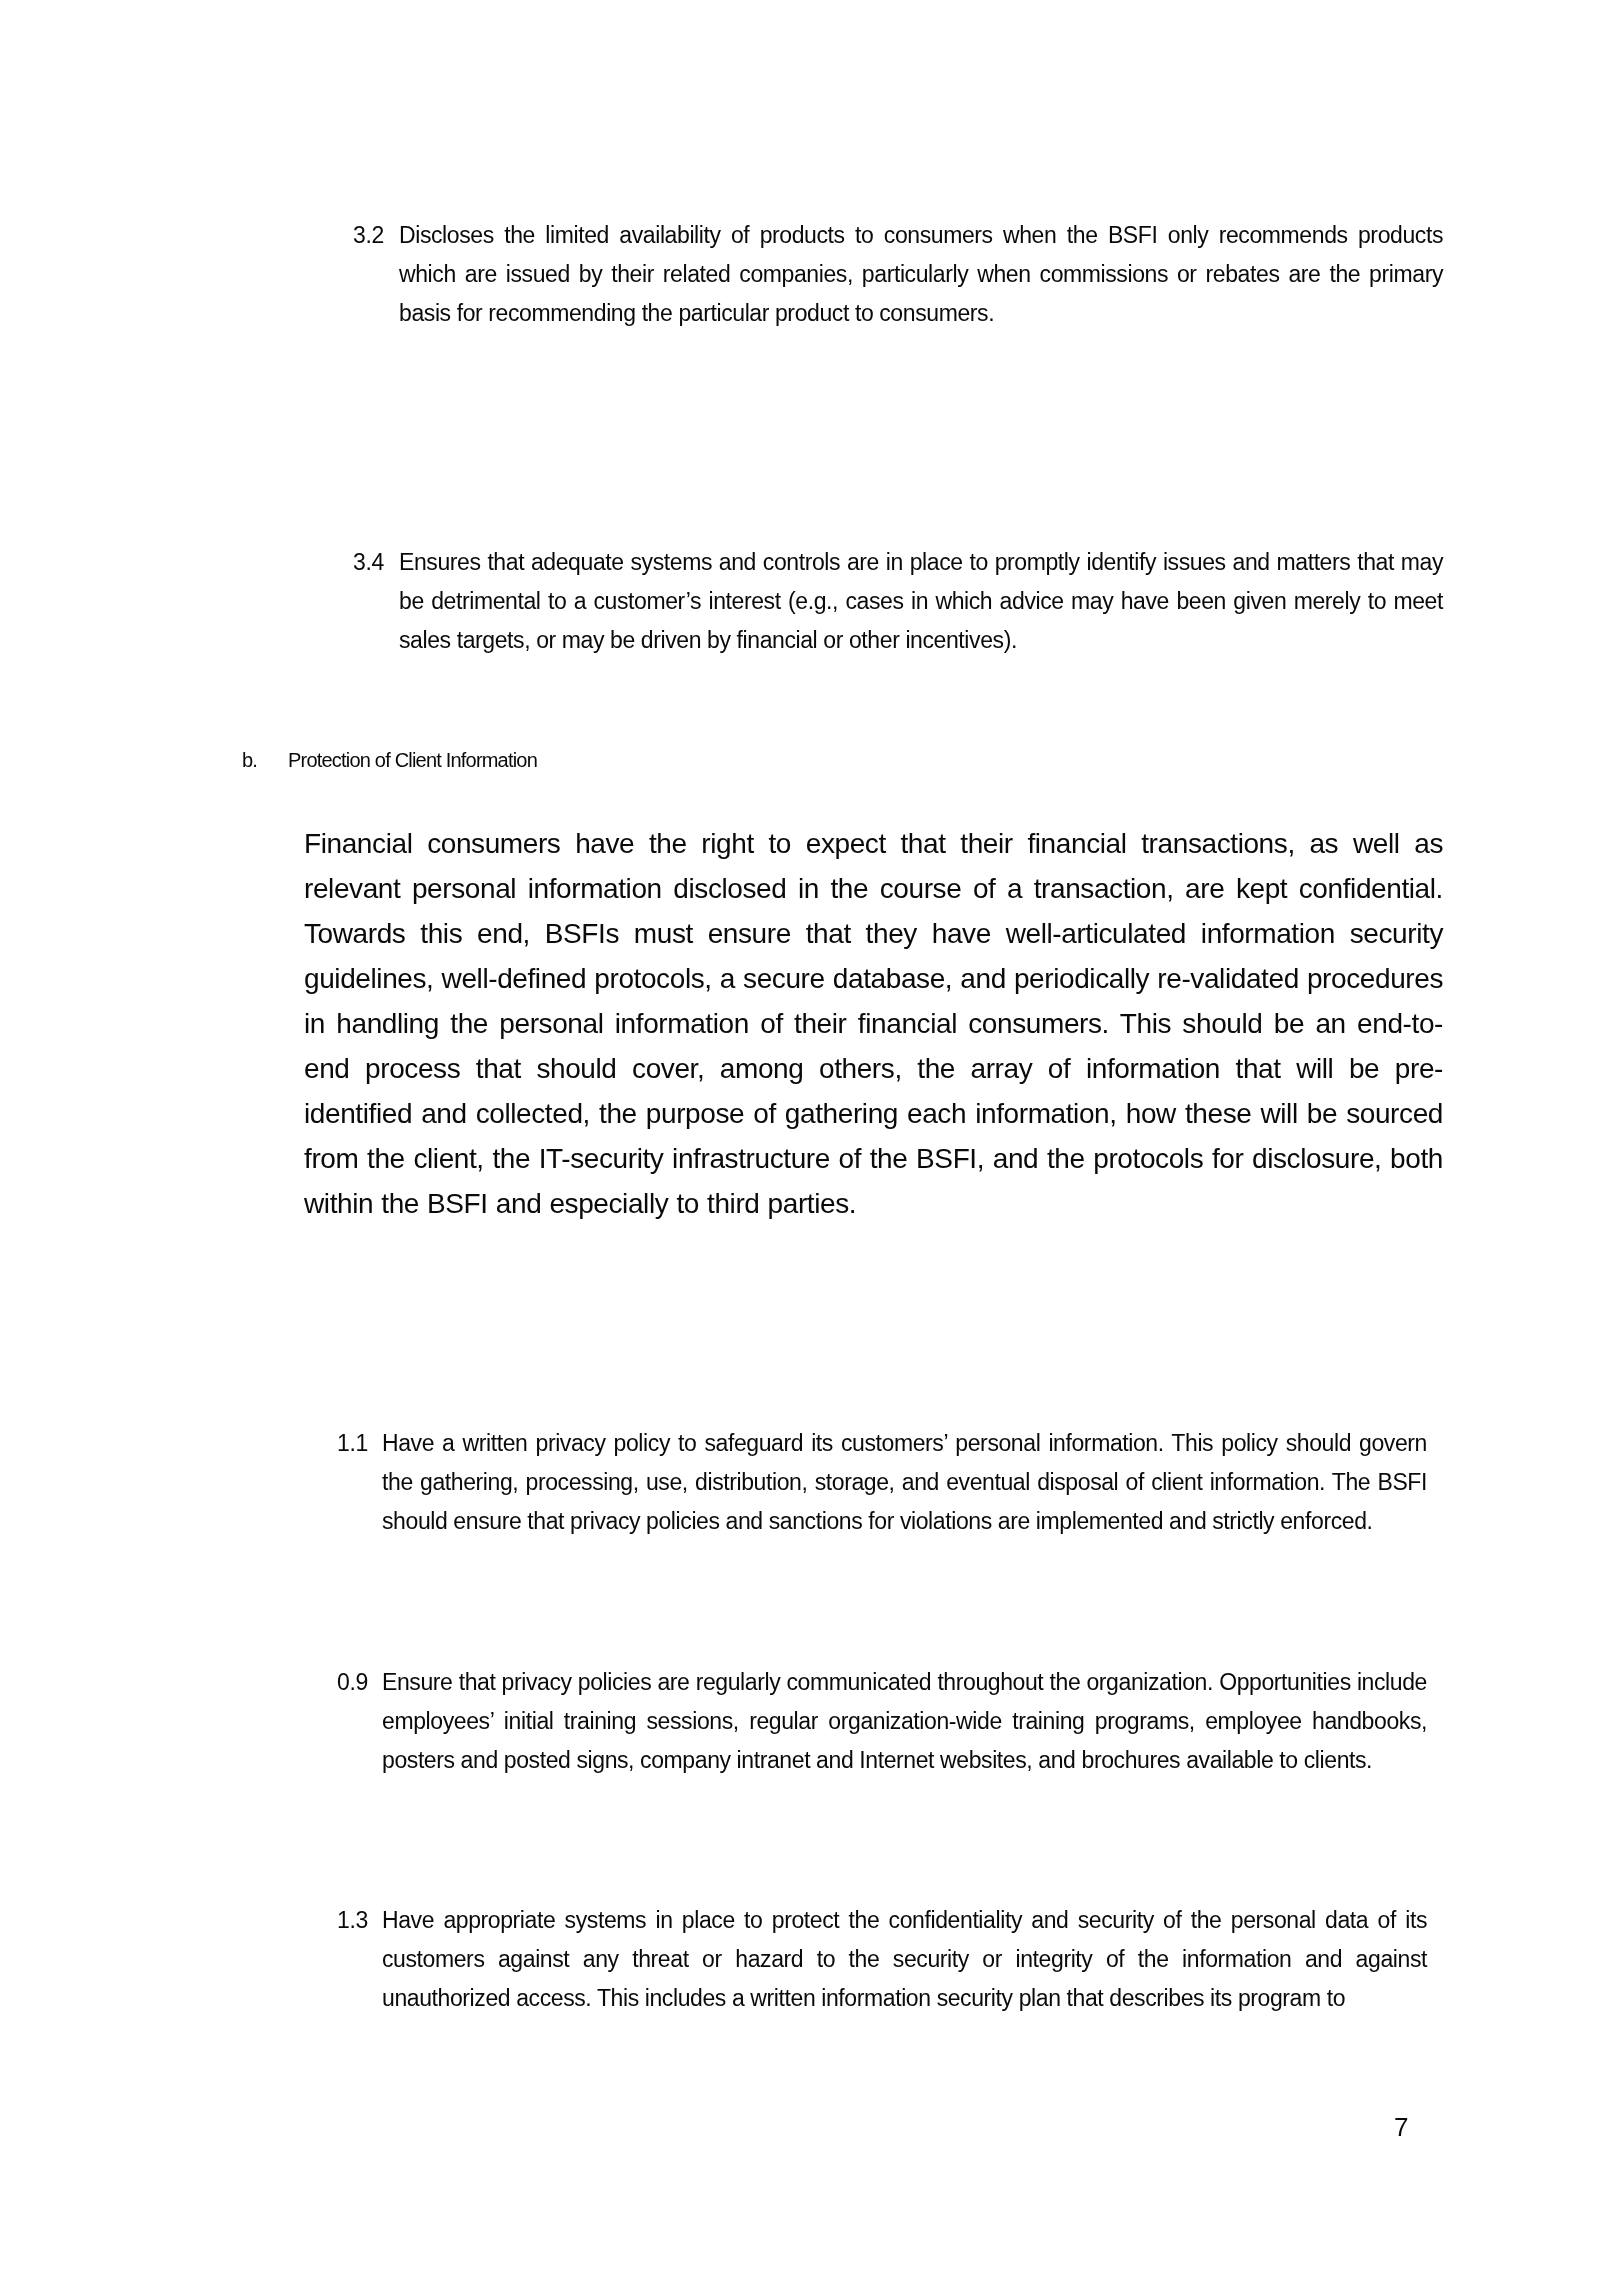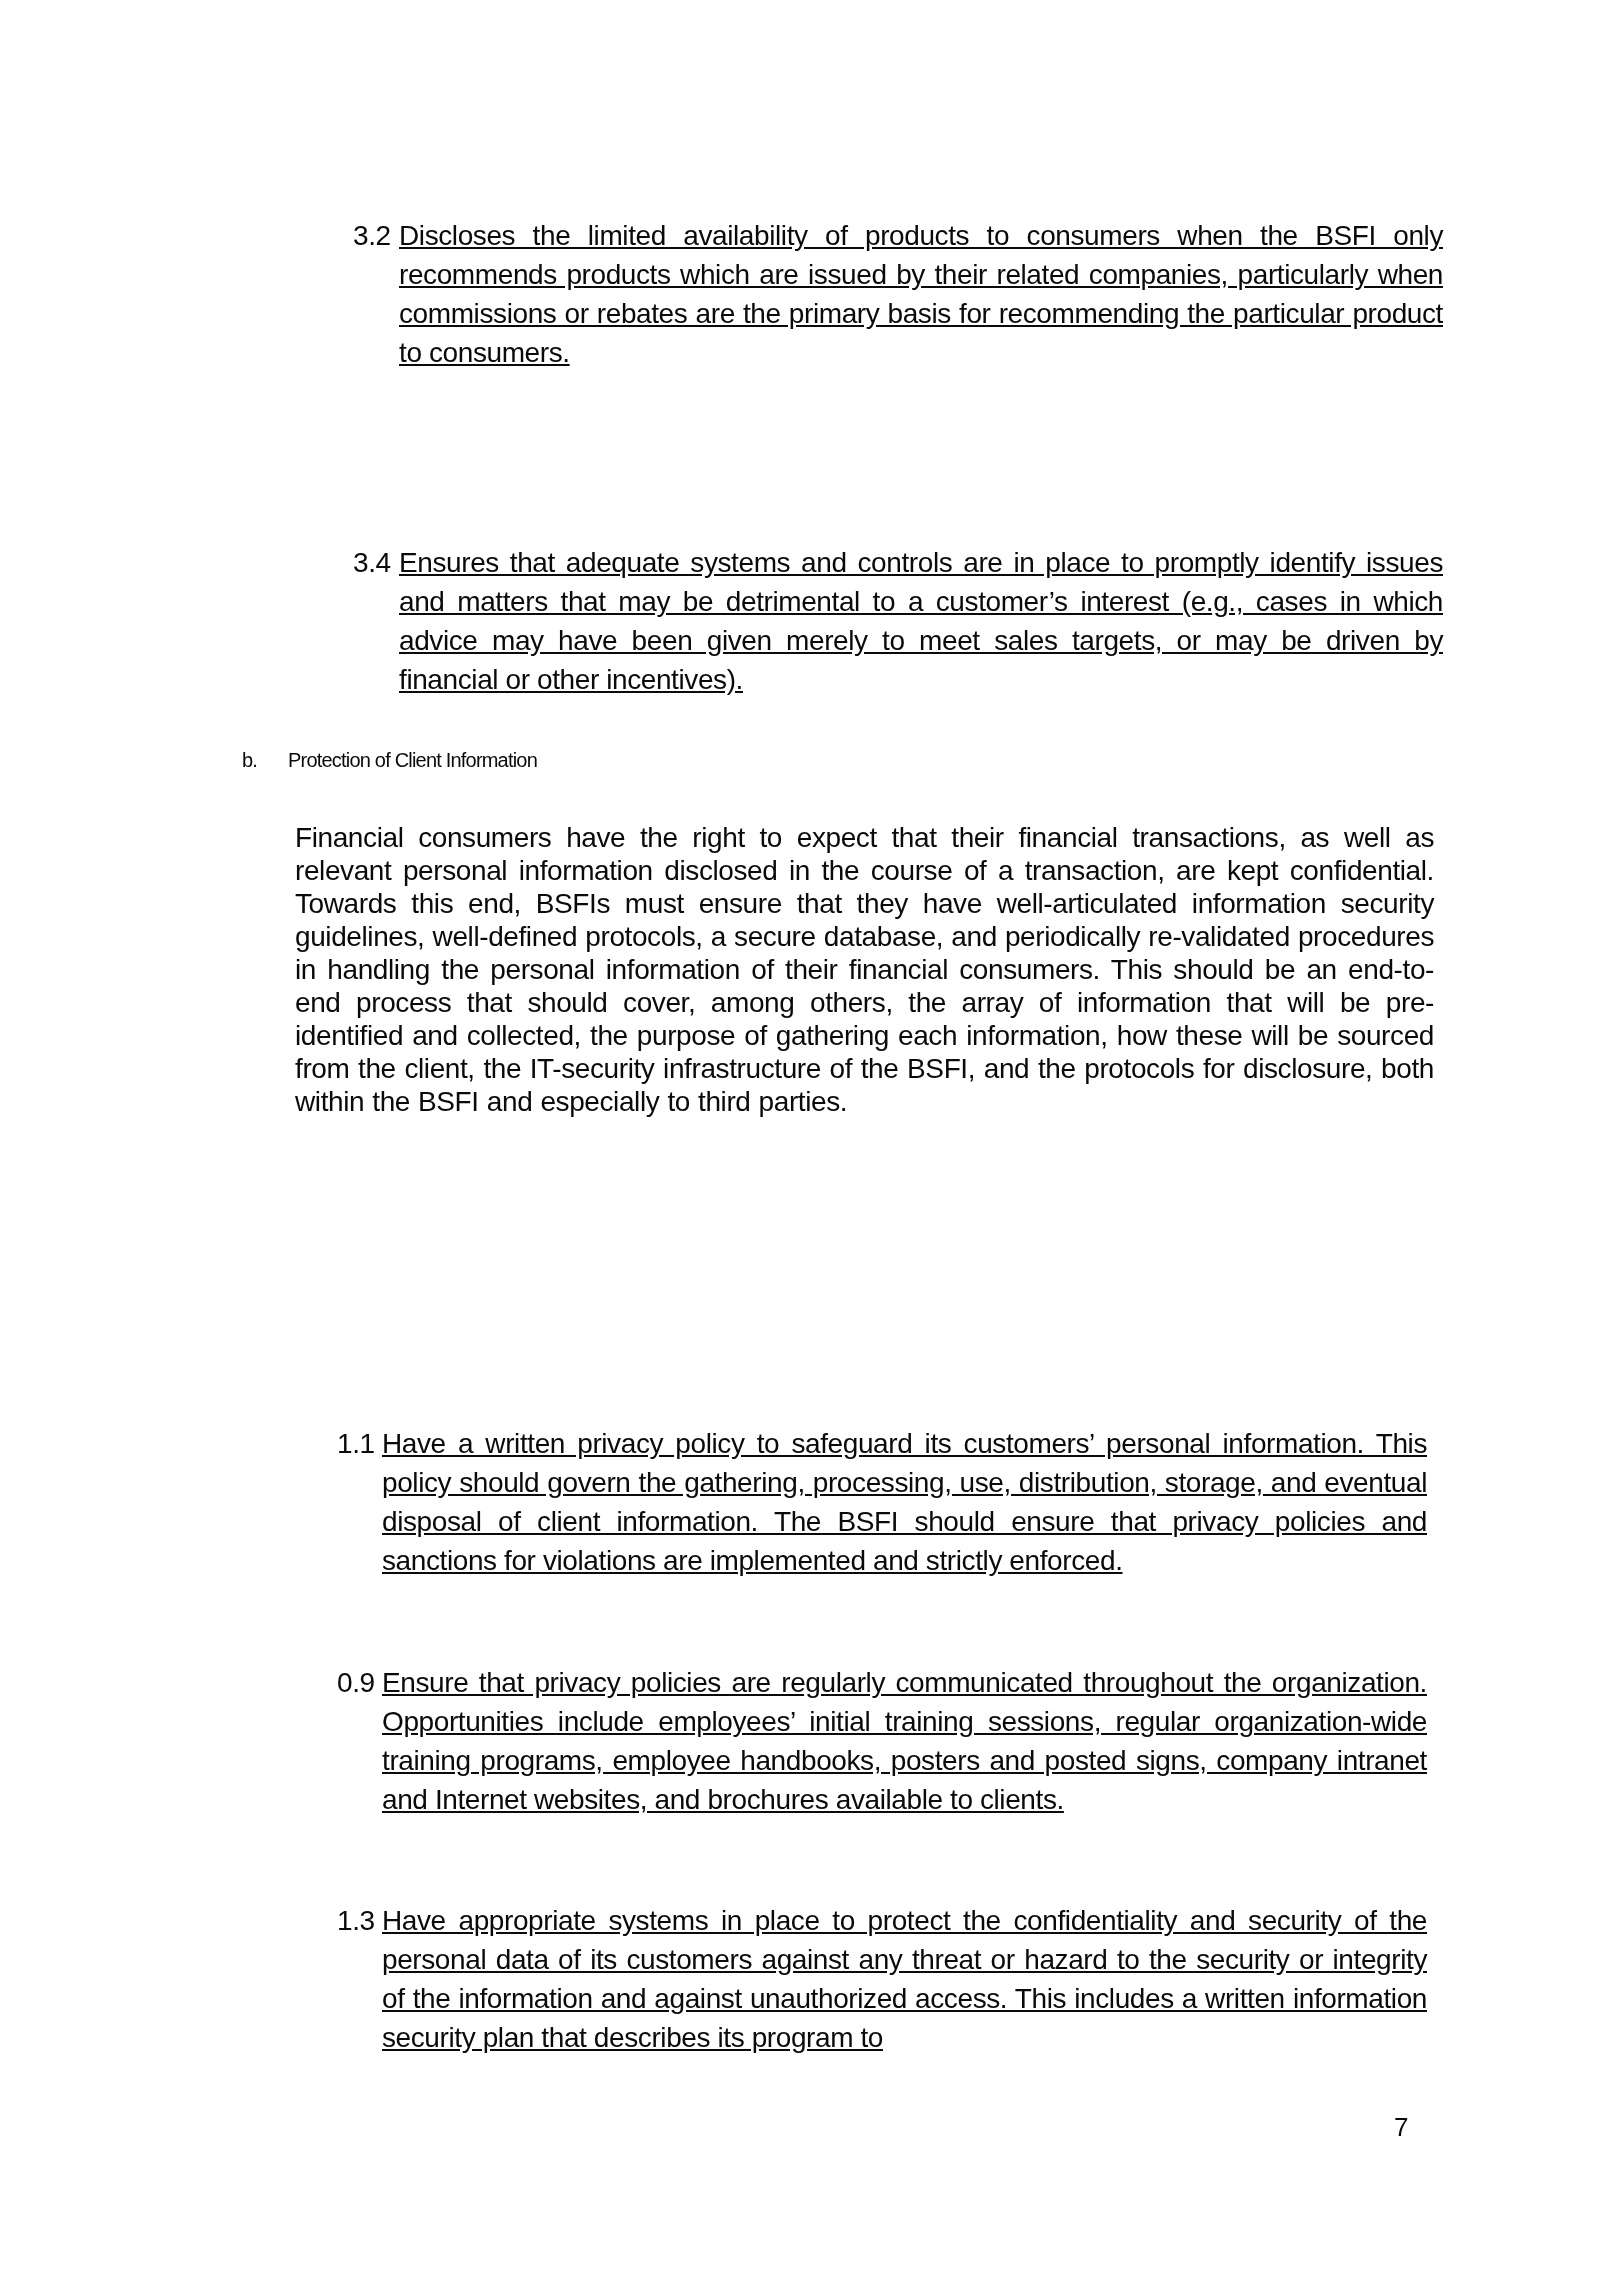--- a/index.html
+++ b/index.html
@@ -17,32 +17,32 @@
     }
     .page {
       position: absolute;
       left: 0; top: 0;
       width: 1623px; height: 2295px;
       background: #ffffff;
     }
     .block {
       position: absolute;
       font-size: 28px;
-      line-height: 33px;
+      line-height: 45px;
       text-align: justify;
       letter-spacing: -0.4px;
       word-spacing: 0.7px;
+      margin-left: 9px;
     }
     .item {
       position: absolute;
-      font-size: 28px;
+      font-size: 23px;
       line-height: 39px;
       text-align: justify;
       letter-spacing: -0.4px;
-      text-decoration: underline;
     }
     .item .num {
       position: absolute;
       left: 0;
       top: 0;
     }
     .item .txt {
       display: block;
       text-align: justify;
     }

